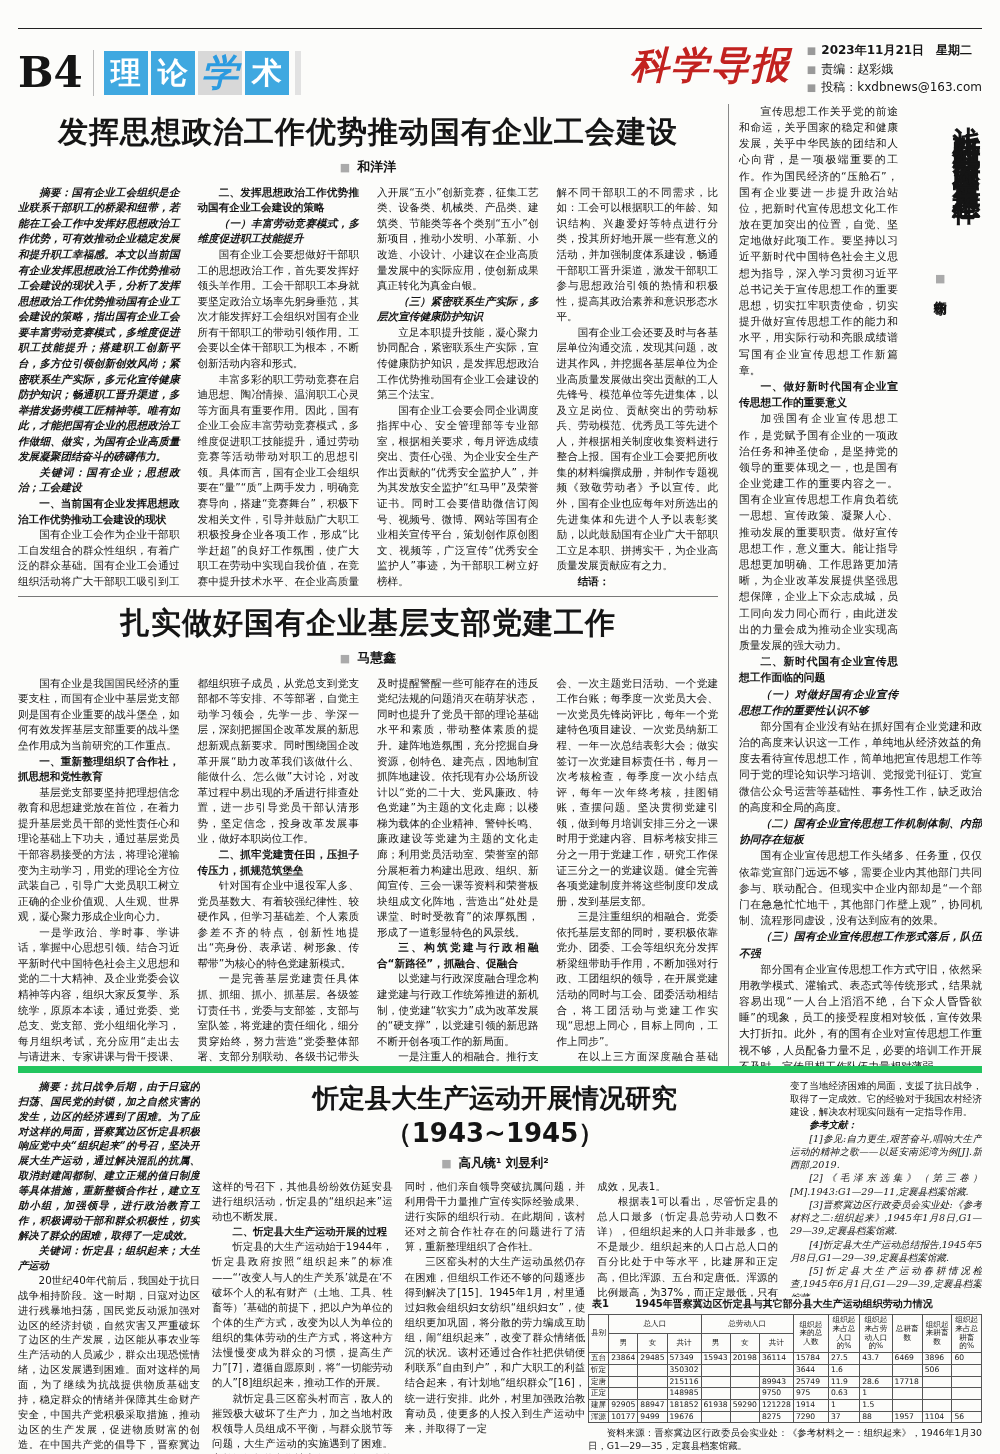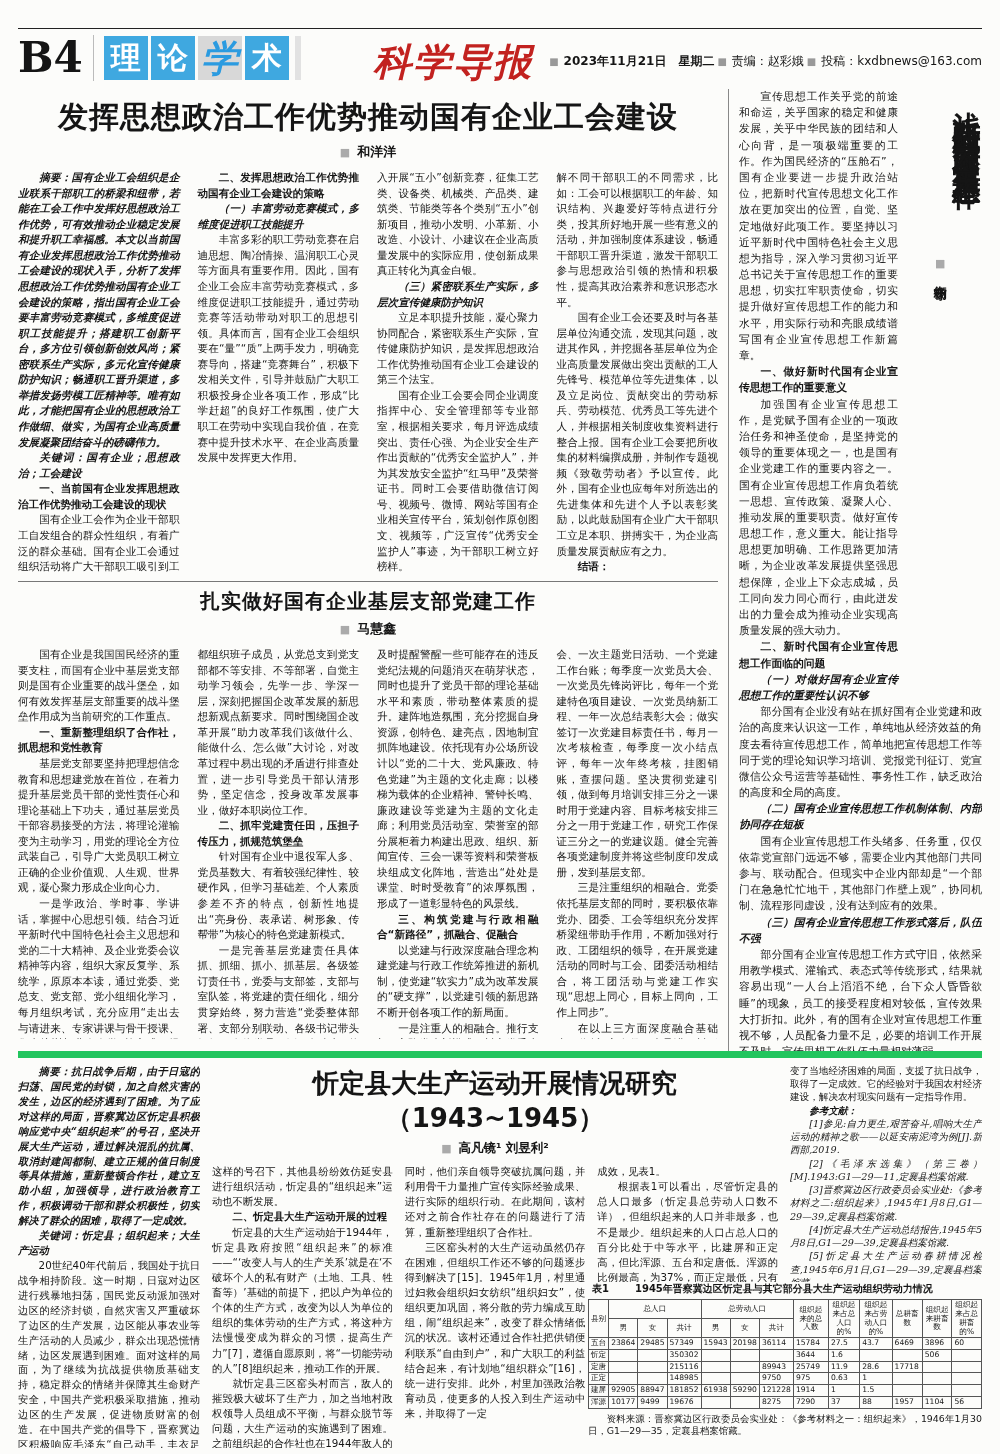--- a/index.html
+++ b/index.html
@@ -15,21 +15,21 @@
   .sec-logo{display:flex;gap:3px;align-items:center;}
   .sq{width:44px;height:44px;display:flex;align-items:center;justify-content:center;
       font-size:30px;font-weight:bold;line-height:1;}
   .sq.blue{background:#3fa8e0;color:#fff;}
   .sq.gray{background:#d8d8d8;color:#2b9be0;font-family:"DejaVu Serif","Liberation Serif",serif;
            font-style:italic;font-size:37px;}
   .after-bar{width:6px;height:44px;background:#e2e2e2;margin-left:3px;}
   .hdr-right{display:flex;align-items:center;gap:16px;}
   .masthead{color:#c2221f;font-size:38px;font-weight:bold;font-style:italic;
             font-family:"DejaVu Serif","Liberation Serif",serif;letter-spacing:2px;line-height:1;}
-  .info{display:flex;flex-direction:row;gap:3px;font-size:12px;line-height:1.3;}
+  .info{display:flex;flex-direction:column;gap:3px;font-size:12px;line-height:1.3;margin-top:8px;}
   .info .line1{font-weight:bold;}
   .sq2{color:#999;font-size:10px;margin-right:5px;}
   
   .upper{display:flex;height:962px;overflow:hidden;}
   .left-zone{width:700px;flex:none;}
   .right-zone{flex:1;border-left:1px solid #888;margin-left:10px;padding-left:10px;
               height:962px;overflow:hidden;}
   
   .cols{display:flex;gap:18px;overflow:hidden;}
   .col{flex:1;min-width:0;font-size:10.6px;line-height:1.47;text-align:justify;}
@@ -44,21 +44,21 @@
   .kai-ref{font-family:"DejaVu Serif","Liberation Serif",serif;font-style:italic;
            text-indent:2em;text-align:justify;}
   .author-line{font-weight:bold;text-indent:2em;text-align:justify;}
   .byline{text-align:center;font-size:13px;font-weight:bold;margin:5px 0 9px;}
   .bsq{color:#aaa;font-size:11px;margin-right:7px;}
   
   .a1-title{text-align:center;font-size:30px;font-weight:900;letter-spacing:1px;margin:8px 0 2px;}
   .a1 .cols{height:402px;}
   .hr1{border-top:1px solid #777;margin:9px 0 5px;}
   
-  .a3-title{text-align:center;font-size:20px;font-weight:900;letter-spacing:1px;margin:6px 0 2px;}
+  .a3-title{text-align:center;font-size:30px;font-weight:900;letter-spacing:1px;margin:6px 0 2px;}
   .a3 .cols{height:392px;}
   
   .a2-body{font-size:10.8px;line-height:1.5;text-align:justify;}
   .vt-box{float:right;width:74px;height:600px;margin-left:10px;display:flex;justify-content:flex-end;}
   .vt-byline{writing-mode:vertical-rl;font-size:13px;font-weight:bold;margin-top:168px;height:150px;}
   .vt-byline .bsq{margin:0 0 6px 0;}
   .vt-title{writing-mode:vertical-rl;font-size:28px;font-weight:900;line-height:1.15;letter-spacing:4px;}
   
   .a4{border-top:7px solid #22c55e;margin-top:0;padding-top:6px;height:384px;position:relative;
       display:flex;gap:12px;overflow:hidden;}
@@ -118,20 +118,21 @@
           <div class="cols">
             <div class="col">
                 <p class="kai-para">摘要：国有企业工会组织是企业联系干部职工的桥梁和纽带，若能在工会工作中发挥好思想政治工作优势，可有效推动企业稳定发展和提升职工幸福感。本文以当前国有企业发挥思想政治工作优势推动工会建设的现状入手，分析了发挥思想政治工作优势推动国有企业工会建设的策略，指出国有企业工会要丰富劳动竞赛模式，多维度促进职工技能提升；搭建职工创新平台，多方位引领创新创效风尚；紧密联系生产实际，多元化宣传健康防护知识；畅通职工晋升渠道，多举措发扬劳模工匠精神等。唯有如此，才能把国有企业的思想政治工作做细、做实，为国有企业高质量发展凝聚团结奋斗的磅礴伟力。</p>
                 <p class="kai-para">关键词：国有企业；思想政治；工会建设</p>
                 <p class="sub-head">一、当前国有企业发挥思想政治工作优势推动工会建设的现状</p>
                 <p class="para">国有企业工会作为企业干部职工自发组合的群众性组织，有着广泛的群众基础。国有企业工会通过组织活动将广大干部职工吸引到工会组织中来，可引导广大干部职工提高政治站位，在纷繁复杂的环境中坚定政治立场，树立职业理想。</p>
               </div>
             <div class="col">
                 <p class="sub-head">二、发挥思想政治工作优势推动国有企业工会建设的策略</p>
                 <p class="kai-sub">（一）丰富劳动竞赛模式，多维度促进职工技能提升</p>
+                <p class="para">国有企业工会要想做好干部职工的思想政治工作，首先要发挥好领头羊作用。工会干部职工本身就要坚定政治立场率先躬身垂范，其次才能发挥好工会组织对国有企业所有干部职工的带动引领作用。工会要以全体干部职工为根本，不断创新活动内容和形式。</p>
                 <p class="para">丰富多彩的职工劳动竞赛在启迪思想、陶冶情操、温润职工心灵等方面具有重要作用。因此，国有企业工会应丰富劳动竞赛模式，多维度促进职工技能提升，通过劳动竞赛等活动带动对职工的思想引领。具体而言，国有企业工会组织要在“量”“质”上两手发力，明确竞赛导向，搭建“竞赛舞台”，积极下发相关文件，引导并鼓励广大职工积极投身企业各项工作，形成“比学赶超”的良好工作氛围，使广大职工在劳动中实现自我价值，在竞赛中提升技术水平、在企业高质量发展中发挥更大作用。</p>
               </div>
             <div class="col">
                 <p class="cont">入开展“五小”创新竞赛，征集工艺类、设备类、机械类、产品类、建筑类、节能类等各个类别“五小”创新项目，推动小发明、小革新、小改造、小设计、小建议在企业高质量发展中的实际应用，使创新成果真正转化为真金白银。</p>
                 <p class="kai-sub">（三）紧密联系生产实际，多层次宣传健康防护知识</p>
                 <p class="para">立足本职提升技能，凝心聚力协同配合，紧密联系生产实际，宣传健康防护知识，是发挥思想政治工作优势推动国有企业工会建设的第三个法宝。</p>
                 <p class="para">国有企业工会要会同企业调度指挥中心、安全管理部等专业部室，根据相关要求，每月评选成绩突出、责任心强、为企业安全生产作出贡献的“优秀安全监护人”，并为其发放安全监护“红马甲”及荣誉证书。同时工会要借助微信订阅号、视频号、微博、网站等国有企业相关宣传平台，策划创作原创图文、视频等，广泛宣传“优秀安全监护人”事迹，为干部职工树立好榜样。</p>
               </div>
             <div class="col">
                 <p class="cont">解不同干部职工的不同需求，比如：工会可以根据职工的年龄、知识结构、兴趣爱好等特点进行分类，投其所好地开展一些有意义的活动，并加强制度体系建设，畅通干部职工晋升渠道，激发干部职工参与思想政治引领的热情和积极性，提高其政治素养和意识形态水平。</p>

